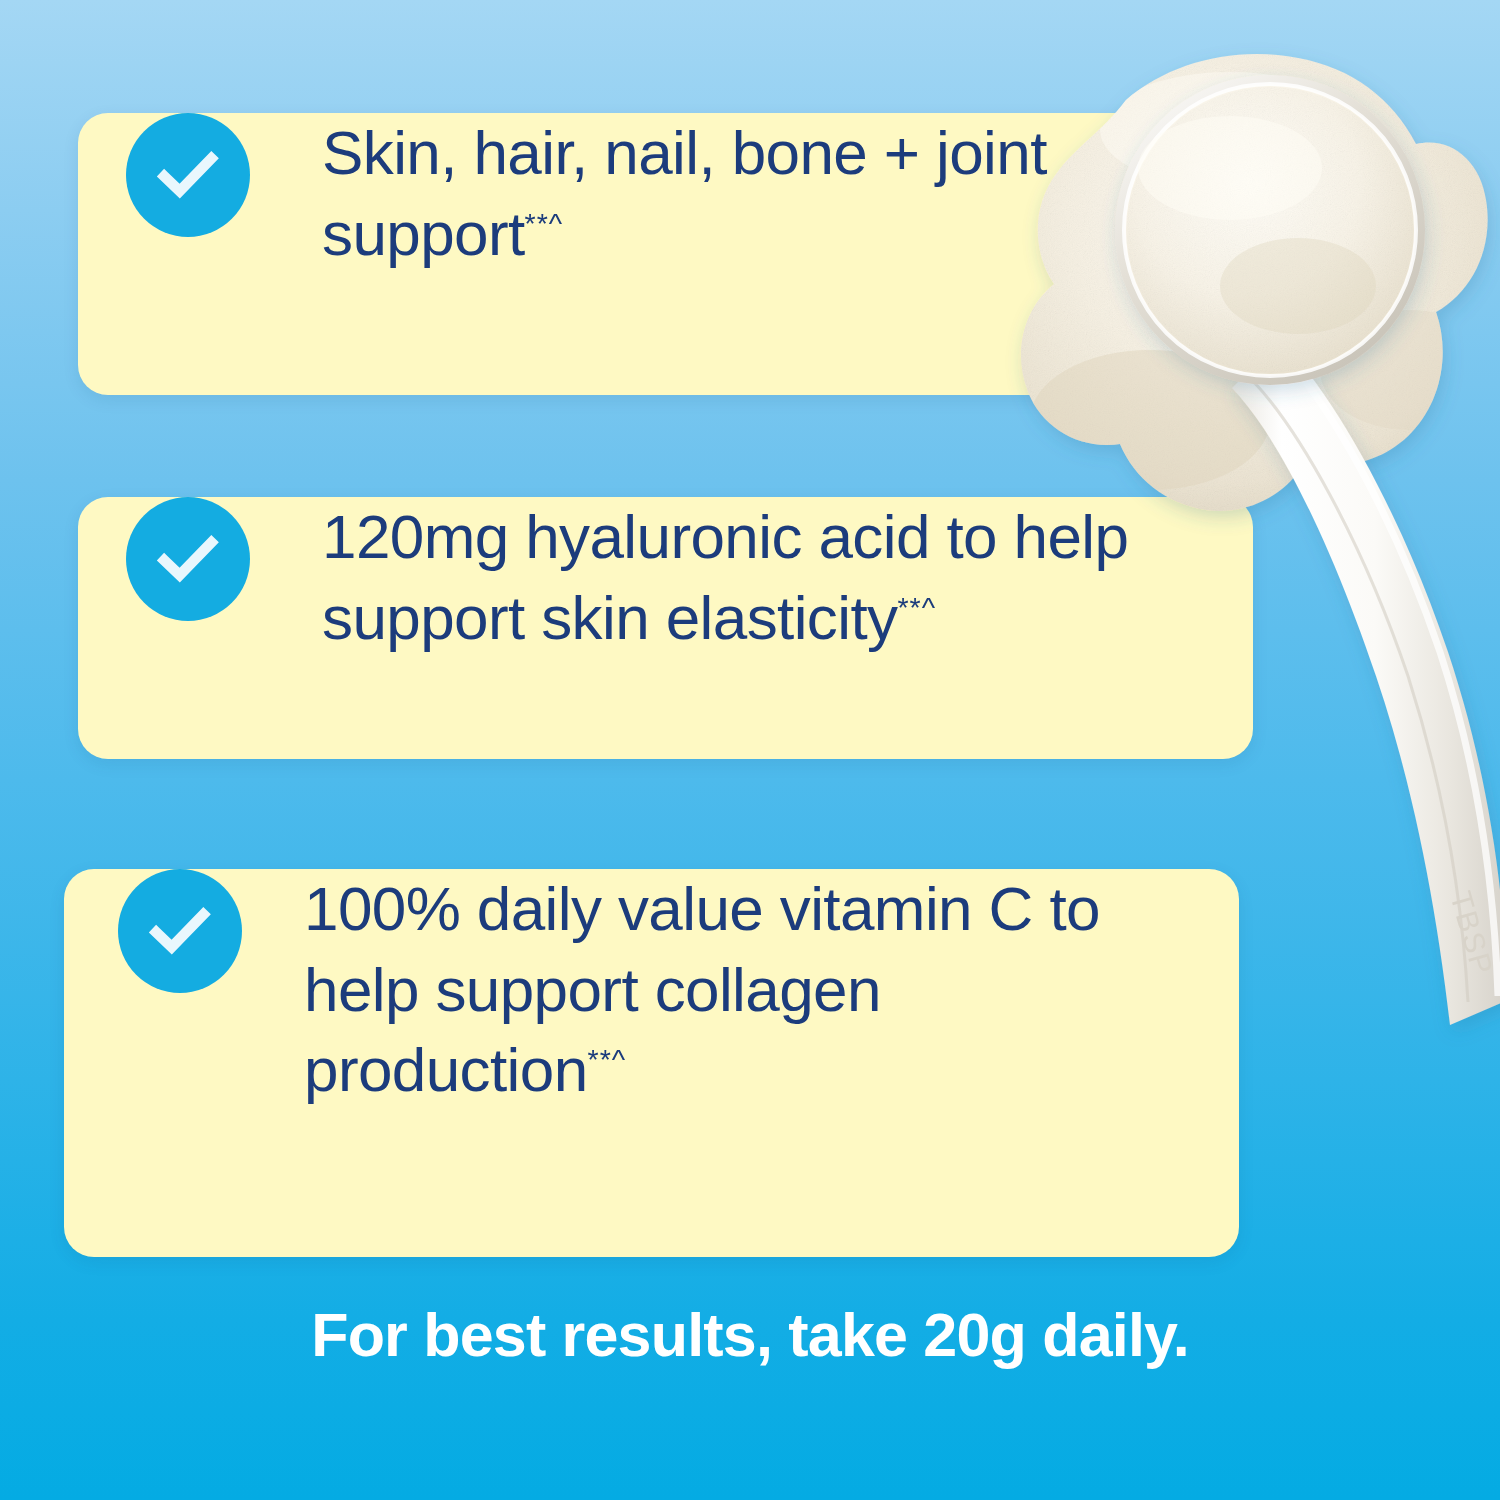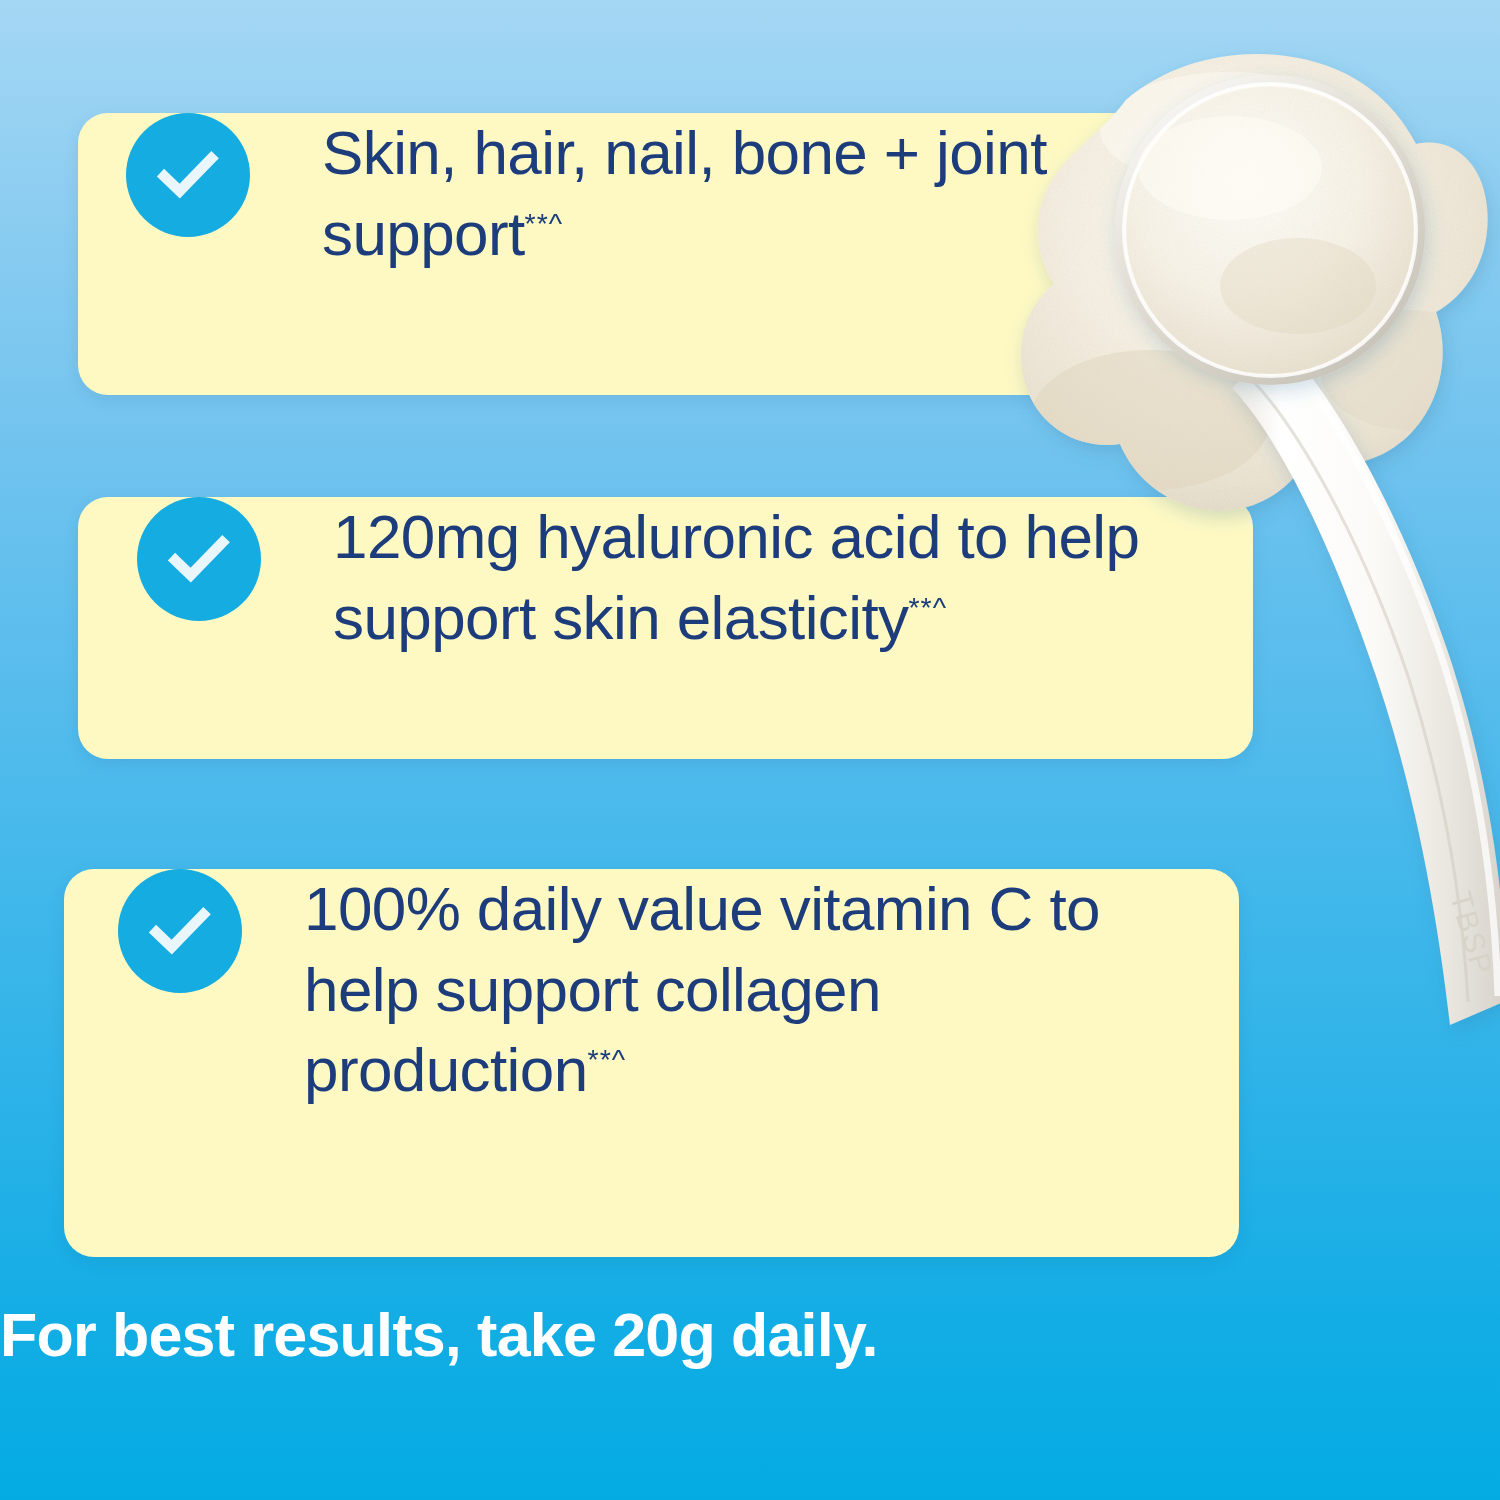--- a/index.html
+++ b/index.html
@@ -36,21 +36,21 @@
     position:absolute;
     background:#fef9c3;
     border-radius:30px;
     display:flex;
     align-items:flex-start;
     box-shadow:0 5px 16px rgba(16,70,120,.10);
     z-index:2;
     margin-top:41px;
   }
   #card-1 { left:78px;  top:72px;   width:1175px; height:282px; }
-  #card-2 { left:78px;  top:456px;  width:1175px; height:262px;padding-left:11px; }
+  #card-2 { left:78px;  top:456px;  width:1175px; height:262px; }
   #card-3 { left:64px;  top:828px;  width:1175px; height:388px; }
 
   .check-badge {
     flex:0 0 auto;
     width:124px; height:124px;
     border-radius:50%;
     background:#14ACE1;
     margin-left:48px;
     display:flex; align-items:center; justify-content:center;
   }
@@ -74,20 +74,21 @@
     vertical-align:super;
     letter-spacing:1px;
     line-height:0;
   }
 
   
   #footer-note {
     position:absolute;
     left:0; right:0;
     top:1300px;
+    text-align:center;
     color:#ffffff;
     font-size:61px;
     font-weight:700;
     letter-spacing:-0.8px;
     z-index:4;
   }
 </style>
 </head>
 <body>
 

